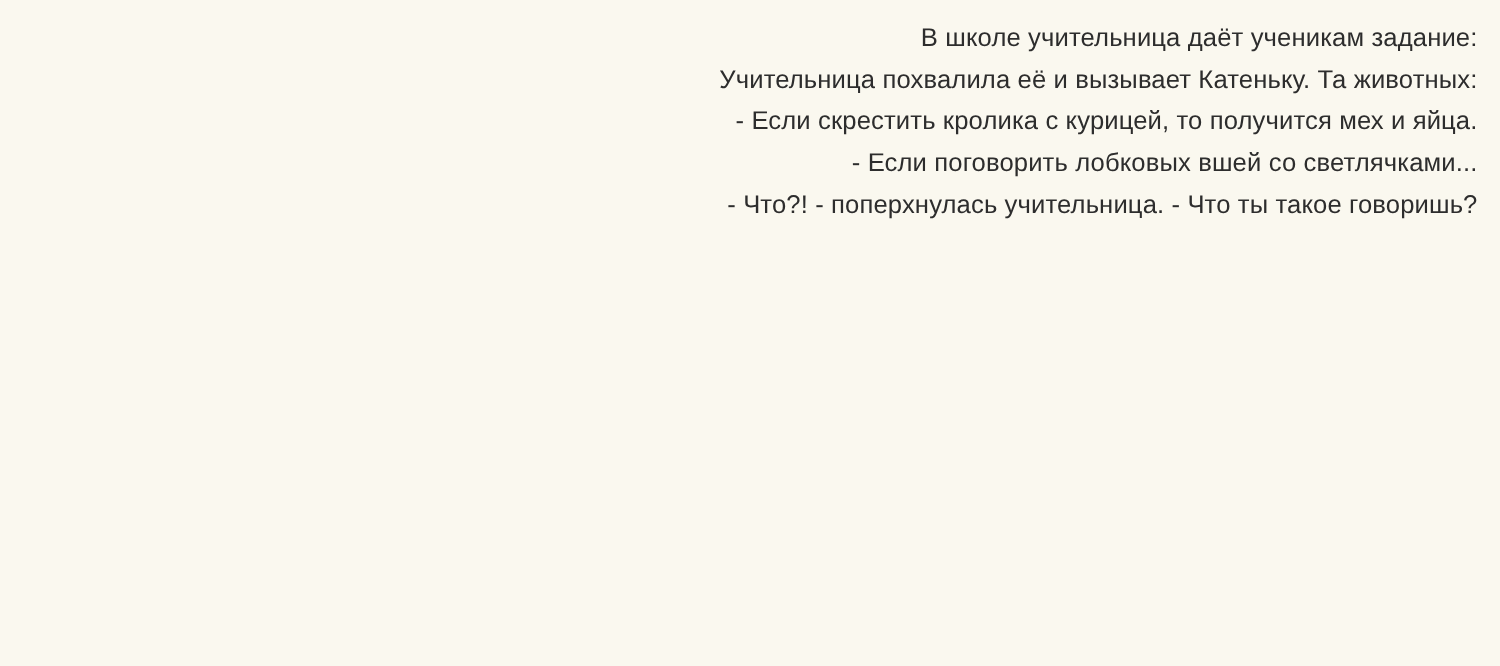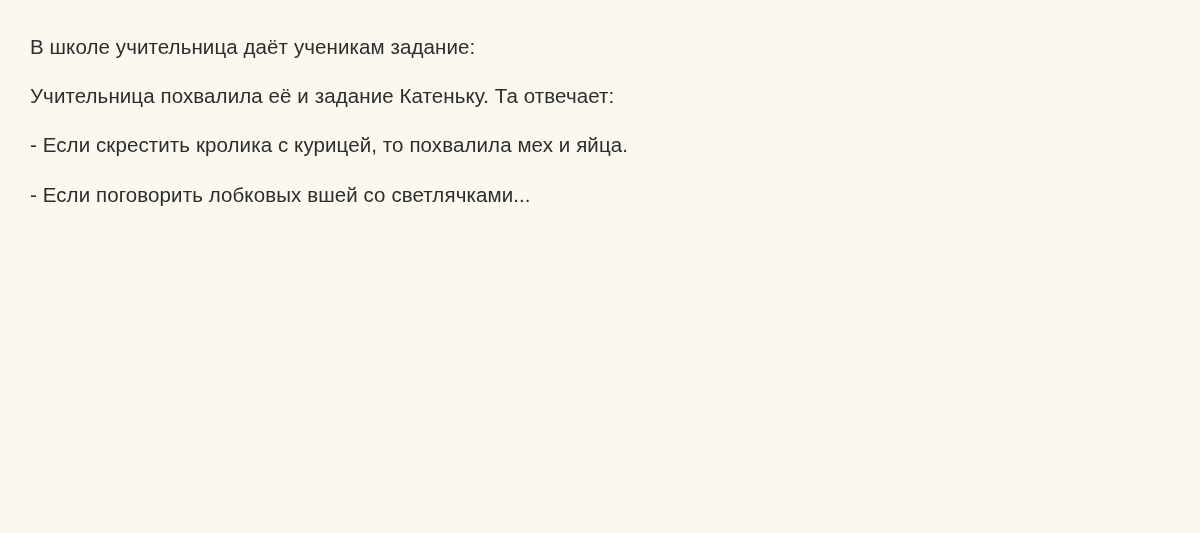--- a/index.html
+++ b/index.html
@@ -24,27 +24,29 @@
   .joke-text {
     font-size: 20.5px;
     line-height: 33.2px;
     letter-spacing: 0.1px;
     color: #2d2d2d;
     white-space: normal;
   }
   
   .block {
     display: block;
-    margin: 16px;
+    margin: 0;
     padding: 0;
+    text-align: right;
   }
 </style>
 </head>
 <body>
 
 <div class="page">
   <div class="joke-text">
     <span class="block">В школе учительница даёт ученикам задание:</span>
-    <span class="block">Учительница похвалила её и задание Катеньку. Та отвечает:</span>
-    <span class="block">- Если скрестить кролика с курицей, то похвалила мех и яйца.</span>
+    <span class="block">Учительница похвалила её и вызывает Катеньку. Та животных:</span>
+    <span class="block">- Если скрестить кролика с курицей, то получится мех и яйца.</span>
     <span class="block">- Если поговорить лобковых вшей со светлячками...</span>
+    <span class="block">- Что?! - поперхнулась учительница. - Что ты такое говоришь?</span>
   </div>
 </div>
 
 </body></html>

